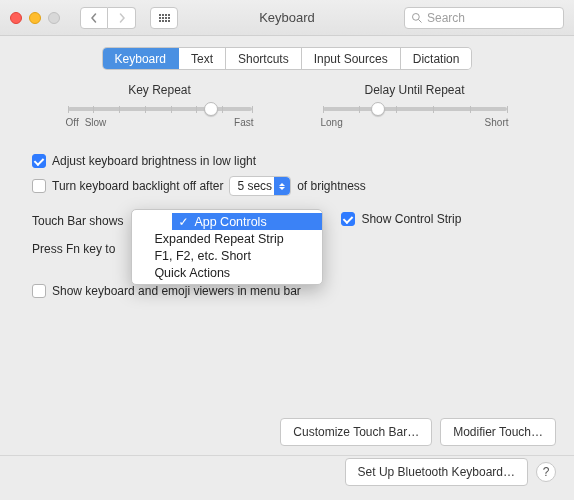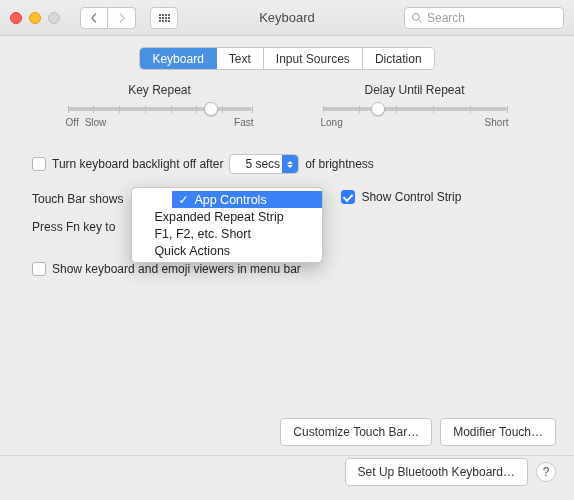--- a/index.html
+++ b/index.html
@@ -38,21 +38,21 @@
     .track { position: relative; height: 4px; background: #c8c8c8; border-radius: 2px; margin: 10px 8px 4px; }
     .track .tick { position: absolute; width: 1px; height: 7px; background: #c0c0c0; top: -1.5px; }
     .knob { position: absolute; width: 14px; height: 14px; background: #fff; border: 0.5px solid #bbb; border-radius: 50%; top: -5px; box-shadow: 0 1px 1px rgba(0,0,0,0.15); }
     .ticklabels { display: flex; justify-content: space-between; font-size: 10px; color: #666; margin: 6px 6px 0; }
 
     .row { display: flex; align-items: center; gap: 6px; margin-bottom: 8px; }
     .checkbox { width: 14px; height: 14px; border: 1px solid #b3b3b3; border-radius: 3px; background: #fff; display: flex; align-items: center; justify-content: center; flex-shrink: 0; }
     .checkbox.checked { background: #2f7bff; border-color: #2f7bff; }
     .checkbox.checked::after { content: ""; width: 4px; height: 7px; border: solid #fff; border-width: 0 2px 2px 0; transform: rotate(45deg) translate(-0.5px, -0.5px); }
 
-    .selectwrap { position: relative; height: 20px; border: 1px solid #c8c8c8; border-radius: 4px; background: #fff; display: inline-flex; align-items: center; padding: 0 18px 0 15px; font-size: 12px; }
+    .selectwrap { position: relative; height: 20px; border: 1px solid #c8c8c8; border-radius: 4px; background: #fff; display: inline-flex; align-items: center; padding: 0 18px 0 7px; font-size: 12px; }
     .selectcap { position: absolute; right: 0; top: 0; bottom: 0; width: 16px; background: #3b82f6; border-radius: 0 4px 4px 0; display: flex; flex-direction: column; align-items: center; justify-content: center; gap: 1px; }
     .selectcap::before, .selectcap::after { content: ""; border-left: 3px solid transparent; border-right: 3px solid transparent; }
     .selectcap::before { border-bottom: 3px solid #fff; }
     .selectcap::after { border-top: 3px solid #fff; }
 
     .tbrow { display: flex; align-items: flex-start; gap: 12px; margin-top: 16px; }
     .tblabel { padding-top: 2px; }
     .dropdown { position: relative; width: 184px; }
     .menu { position: absolute; left: -4px; top: -3px; width: 192px; background: #fff; border: 1px solid #c6c6c6; border-radius: 5px; box-shadow: 0 6px 18px rgba(0,0,0,0.25); padding: 3px 0; z-index: 10; }
     .menu .item { padding: 1.5px 10px 1.5px 22px; font-size: 12.5px; position: relative; color: #222; }
@@ -109,20 +109,21 @@
         <circle cx="6.5" cy="6.5" r="4.5" stroke="#9a9a9a" stroke-width="1.3" fill="none"></circle>
         <line x1="10" y1="10" x2="14" y2="14" stroke="#9a9a9a" stroke-width="1.3"></line>
       </svg>
     <span>Search</span>
   </div>
 </div>
 
 <div class="tabs">
   <div class="tab active">Keyboard</div>
   <div class="tab">Text</div>
+  <div class="tab">Shortcuts</div>
   <div class="tab">Input Sources</div>
   <div class="tab">Dictation</div>
 </div>
 
 <div class="content">
 
   <div class="sliders">
     <div class="slidergroup">
       <div class="label">Key Repeat</div>
       <div class="track">
@@ -155,20 +156,24 @@
           <span class="tick" style="left:100%"></span>
         <div class="knob" style="left:calc(30% - 7px)"></div>
       </div>
       <div class="ticklabels">
         <span>Long</span>
         <span>Short</span>
       </div>
     </div>
   </div>
 
+  <div class="row">
+    <div class="checkbox checked"></div>
+    <span>Adjust keyboard brightness in low light</span>
+  </div>
 
   <div class="row">
     <div class="checkbox"></div>
     <span>Turn keyboard backlight off after</span>
     <div class="selectwrap">
       <span>5 secs</span>
       <div class="selectcap"></div>
     </div>
     <span>of brightness</span>
   </div>

